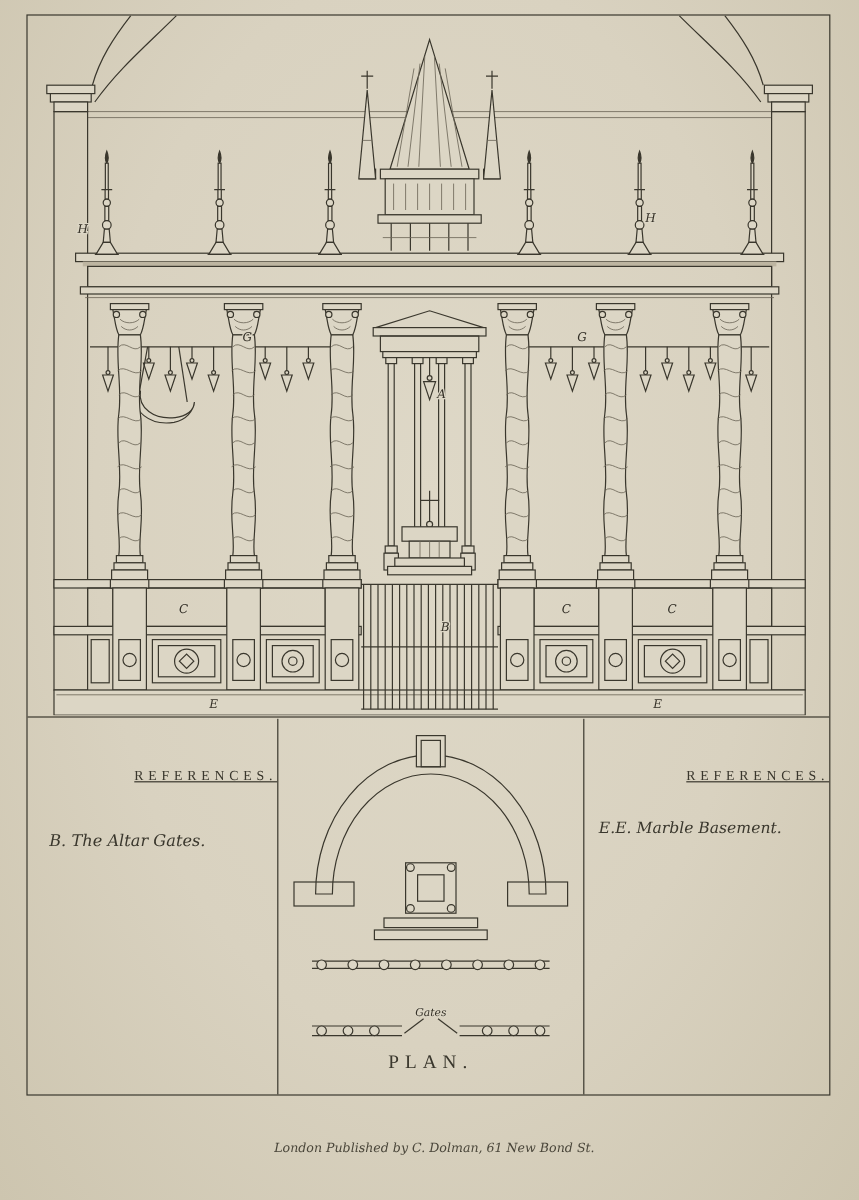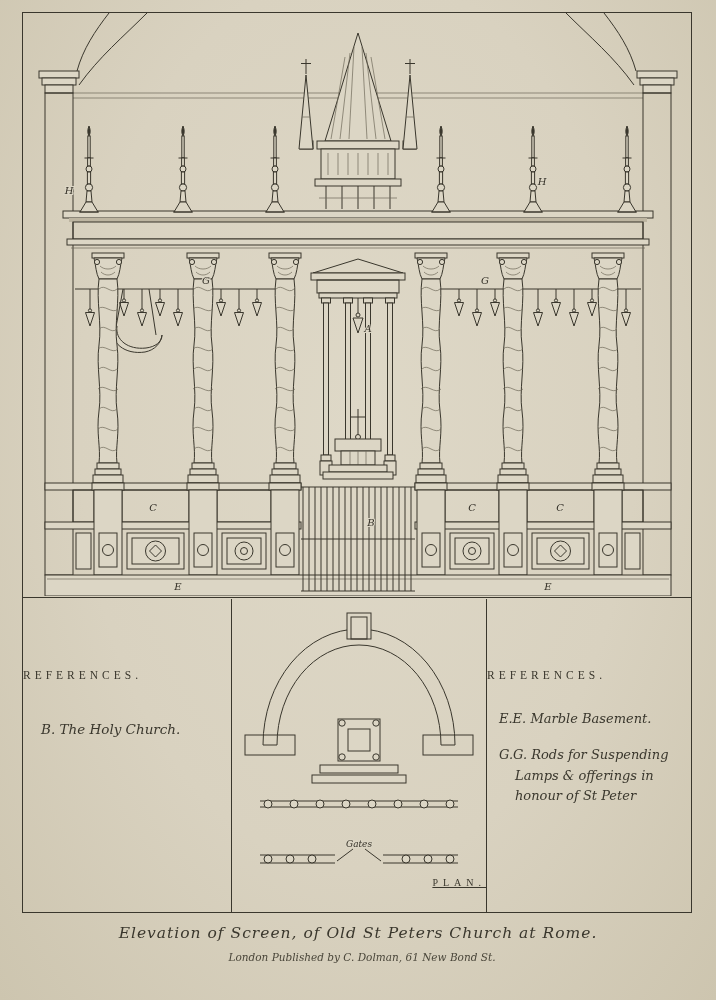--- a/index.html
+++ b/index.html
@@ -6,32 +6,32 @@
   html,body { width:716px; height:1000px; }
   body { font-family:"DejaVu Serif", serif; }
   .page { position:relative; width:716px; height:1000px; overflow:hidden; color:var(--ink,#3a372d);
           background: radial-gradient(ellipse at 50% 42%, #ded8c7 0%, #d9d2c0 55%, #cdc5af 100%); }
   .plate { position:absolute; left:22px; top:12px; width:670px; height:901px; border:1.4px solid var(--ink,#3a372d); }
   .elevation { position:absolute; left:0; top:0; width:100%; height:585px; border-bottom:1.4px solid var(--ink,#3a372d); }
   .elevation svg { display:block; }
   .lower { position:absolute; left:0; top:586px; width:100%; height:313px; display:flex; }
   .panel { position:relative; height:100%; }
   .panel.left  { width:213px; border-right:1.4px solid var(--ink,#3a372d); }
-  .panel.center{ width:257px; border-right:1.4px solid var(--ink,#3a372d);text-decoration:underline; }
+  .panel.center{ width:257px; border-right:1.4px solid var(--ink,#3a372d); }
   .panel.right { flex:1; }
-  .ref-heading { margin-top:70px; text-align:left; font-family:"Liberation Serif",serif;
-                 font-size:11.5px; letter-spacing:4px; }
+  .ref-heading { margin-top:42px; text-align:right; font-family:"Liberation Serif",serif;
+                 font-size:11.5px; letter-spacing:4px;text-decoration:underline; }
   .ref-list { margin-top:40px; }
   .panel.left .ref-item { margin:0 8px 18px 18px; font-style:italic; font-size:13.5px; }
   .panel.right .ref-list { margin-top:28px; }
   .panel.right .ref-item { margin:0 8px 15px 12px; width:184px; padding-left:16px; text-indent:-16px;
                            font-style:italic; font-size:13px; line-height:1.6; }
   .plan-svg { display:block; margin:0 auto; }
-  .plan-caption { margin-top:8px; text-align:right; font-family:"Liberation Serif",serif;
-                  font-size:10px; letter-spacing:5px; }
+  .plan-caption { margin-top:8px; text-align:center; font-family:"Liberation Serif",serif;
+                  font-size:16px; letter-spacing:5px; }
   .caption-title { position:absolute; top:924px; left:0; width:100%; text-align:center;
                    font-style:italic; font-size:15.5px; letter-spacing:1px; }
   .caption-imprint { position:absolute; top:951px; left:4px; width:100%; text-align:center;
                      font-style:italic; font-size:10.5px; color:#4a463a; }
   
   .s   { stroke:var(--ink,#3a372d); stroke-width:1; fill:none; }
   .t   { stroke:#6e6859; stroke-width:.7; fill:none; }
   .fp  { fill:var(--paper,#dcd6c5); }
   .fi  { fill:var(--ink,#3a372d); }
   .sh  { fill:var(--shadow,#bdb5a1); }
@@ -340,21 +340,21 @@
           <text class="elv-lbl" x="537" y="498" text-anchor="middle">C</text>
         </g>
       </svg>
     </div>
 
     <div class="lower">
 
       <div class="panel left">
         <div class="ref-heading">REFERENCES.</div>
         <div class="ref-list">
-          <div class="ref-item">B. The Holy Church.</div>
+          <div class="ref-item">B. The Altar Gates.</div>
         </div>
       </div>
 
       <div class="panel center">
         <svg class="plan-svg" width="254" height="270" viewBox="0 0 254 270">
           <g>
             <path class="s" d="M31,146 A96,116 0 0 1 223,146 L209,146 A82,100 0 0 0 45,146 Z" fill="url(#hatchP)"></path>
             <rect class="s fp" x="115" y="14" width="24" height="26"></rect>
             <rect class="s" x="119" y="18" width="16" height="22" fill="none"></rect>
           </g>
@@ -402,22 +402,20 @@
           </g>
           <text class="plan-lbl" x="127" y="248" text-anchor="middle">Gates</text>
         </svg>
         <div class="plan-caption">PLAN.</div>
       </div>
 
       <div class="panel right">
         <div class="ref-heading">REFERENCES.</div>
         <div class="ref-list">
           <div class="ref-item">E.E. Marble Basement.</div>
-          <div class="ref-item">G.G. Rods for Suspending Lamps &amp; offerings in honour of St Peter</div>
         </div>
       </div>
 
     </div>
   </div>
 
-  <div class="caption-title">Elevation of Screen, of Old St Peters Church at Rome.</div>
   <div class="caption-imprint">London Published by C. Dolman, 61 New Bond St.</div>
 </div>
 
 </body></html>

